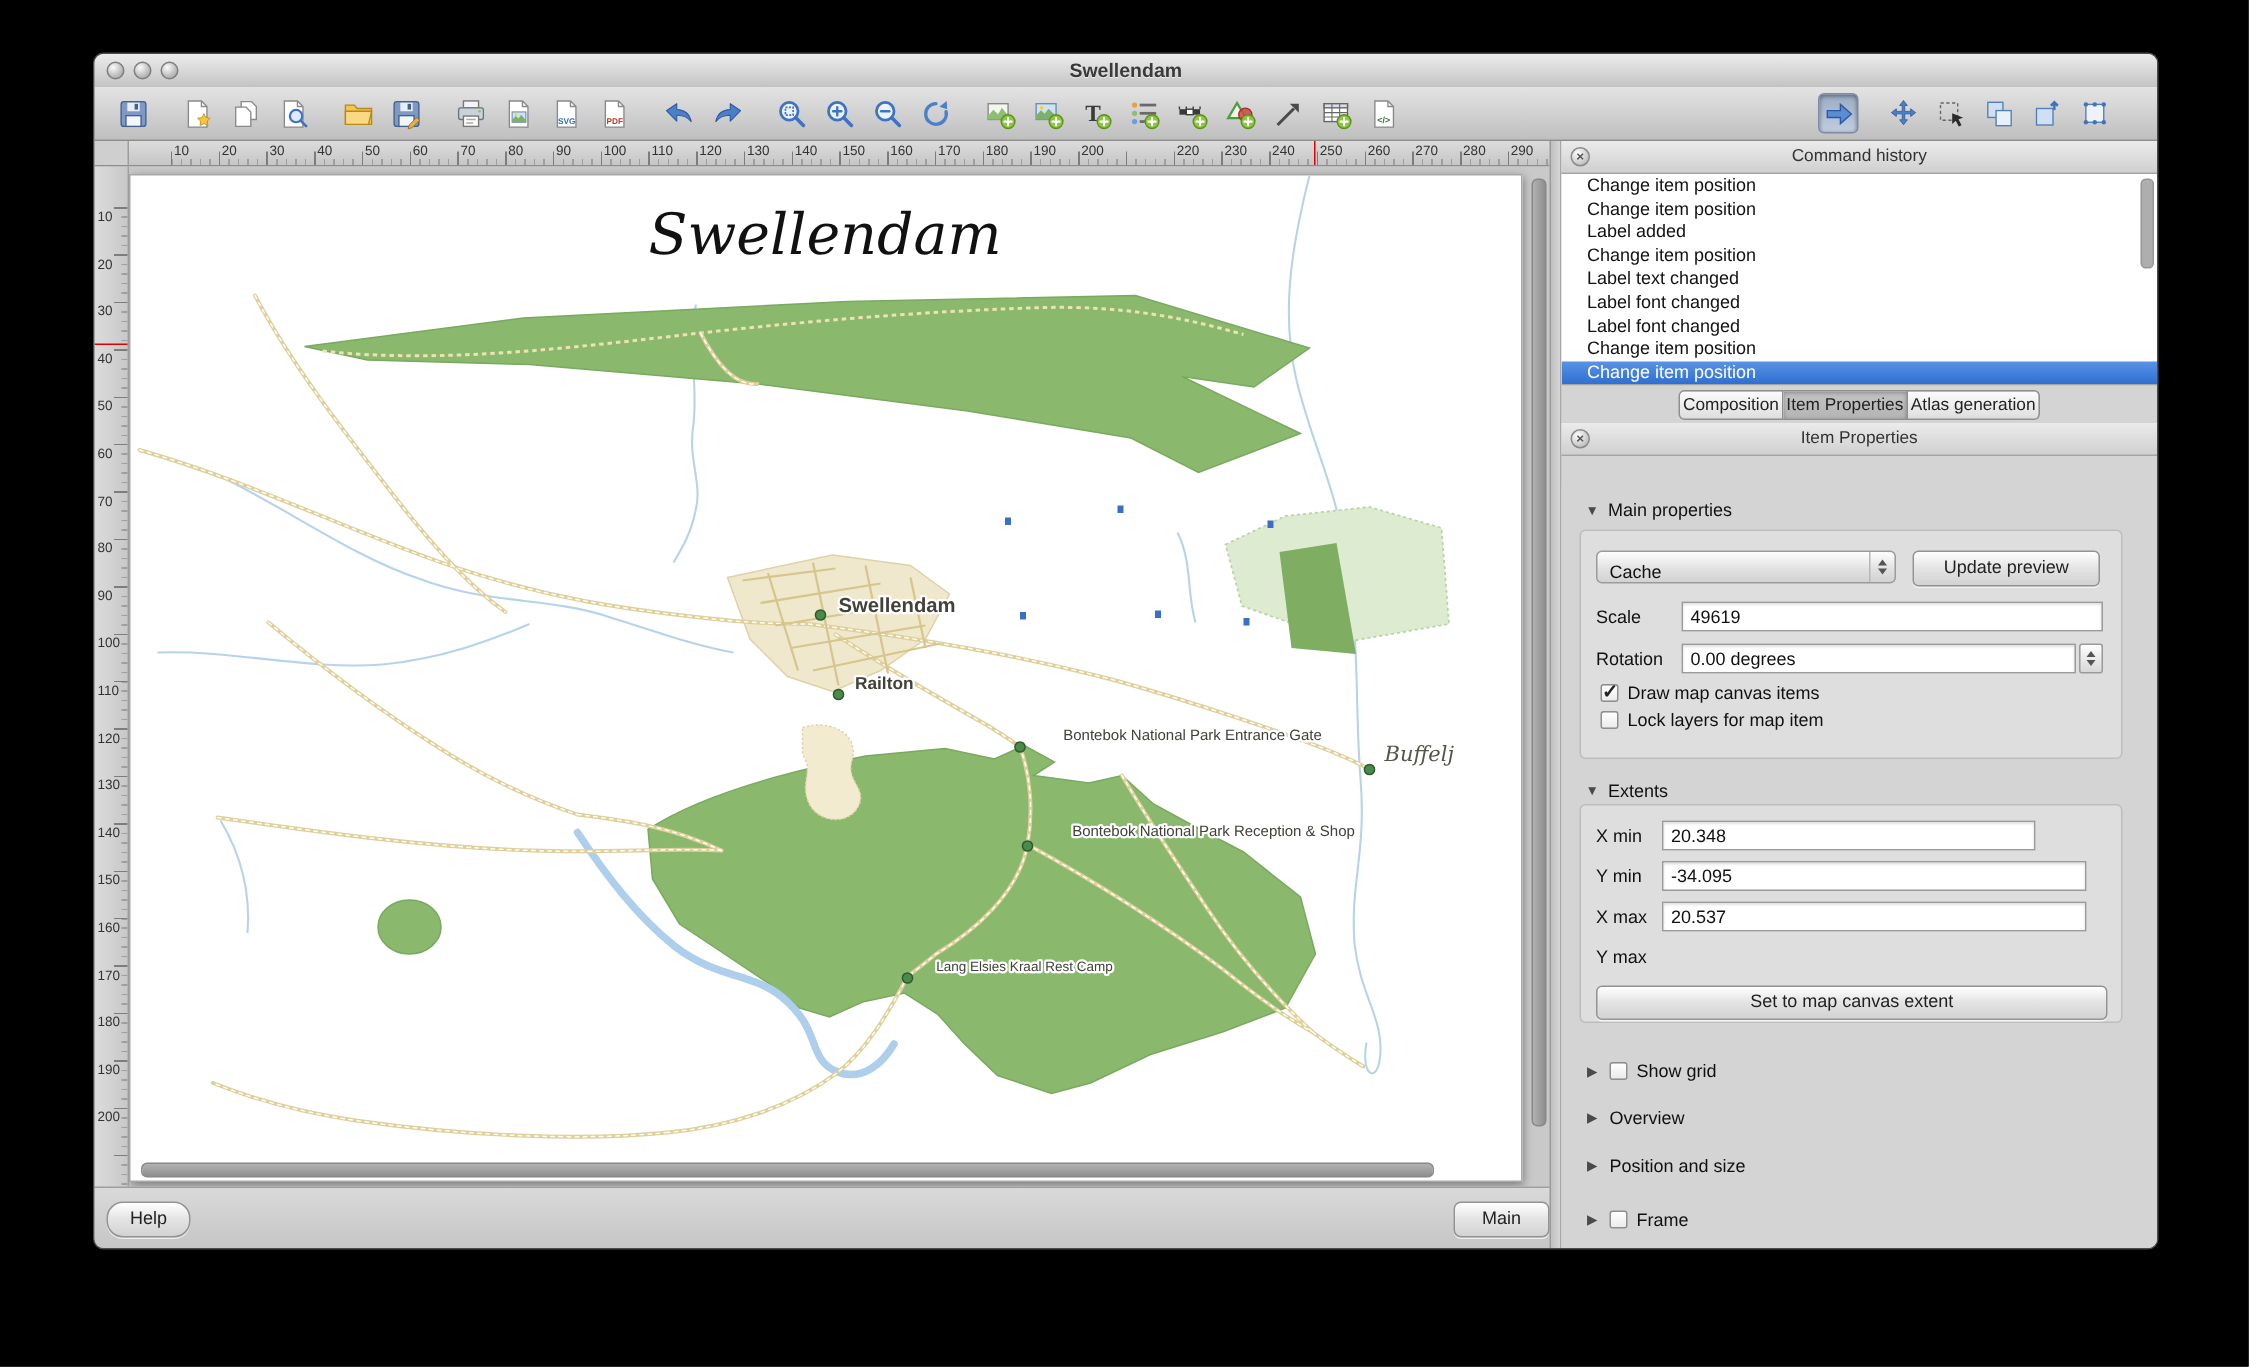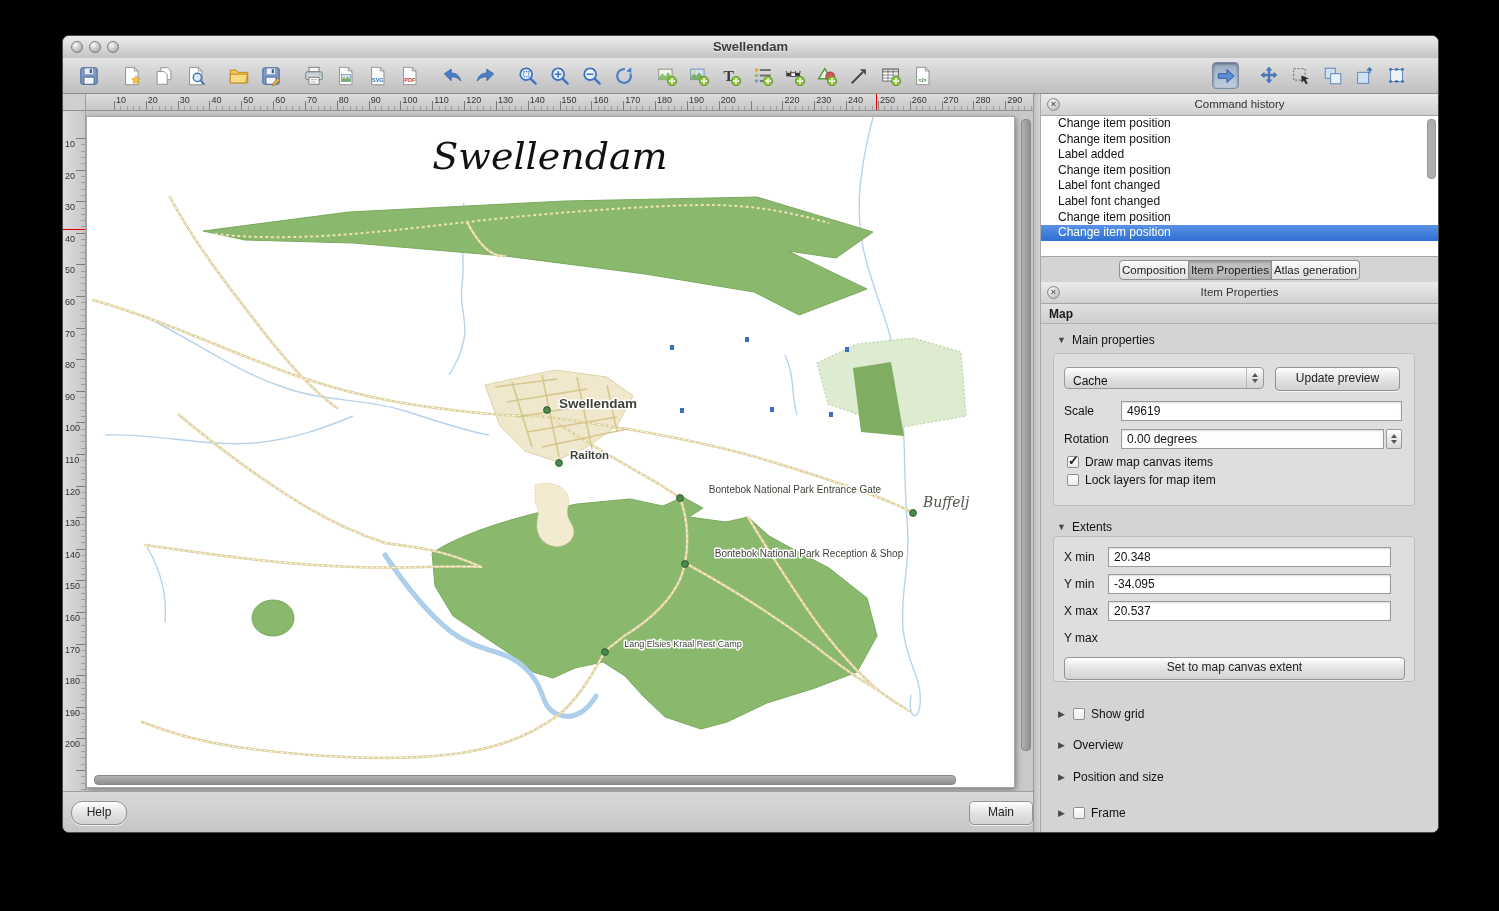--- a/index.html
+++ b/index.html
@@ -511,39 +511,37 @@
 
     <div class="panel-hdr" style="top:0">
       <span class="panel-close">×</span>
       <span>Command history</span>
     </div>
     <div class="ch-list" id="chlist">
           <div class="ch-row">Change item position</div>
           <div class="ch-row">Change item position</div>
           <div class="ch-row">Label added</div>
           <div class="ch-row">Change item position</div>
+          <div class="ch-row">Label text changed</div>
           <div class="ch-row">Label font changed</div>
           <div class="ch-row">Label font changed</div>
           <div class="ch-row">Change item position</div>
           <div class="ch-row sel">Change item position</div>
         </div>
     <div class="ch-scroll"></div>
 
     <div class="tabs" id="tabs">
           <div class="tab">Composition</div>
           <div class="tab active">Item Properties</div>
           <div class="tab">Atlas generation</div>
         </div>
 
     <div class="panel-hdr ip-header">
       <span class="panel-close">×</span>
       <span>Item Properties</span>
-    </div>
-    <div class="map-row">
-      <span>Map</span>
     </div>
 
     <div class="ip-content">
 
       <div class="sec-header" style="top:9px">
         <span class="tri">▼</span>
         <span>Main properties</span>
       </div>
       <div class="group-box" style="top:29px;height:153px"></div>
 
@@ -575,21 +573,21 @@
         <span>Lock layers for map item</span>
       </div>
 
       <div class="sec-header" style="top:196px">
         <span class="tri">▼</span>
         <span>Extents</span>
       </div>
       <div class="group-box" style="top:212px;height:146px"></div>
 
       <span class="ctl-label" style="left:23px;top:226px">X min</span>
-      <input class="text-input" style="left: 67px; top: 223px; width: 283px;" value="20.348">
+      <input class="text-input" style="left: 67px; top: 223px; width: 249px;" value="20.348">
       <span class="ctl-label" style="left:23px;top:253px">Y min</span>
       <input class="text-input" style="left: 67px; top: 250px; width: 283px;" value="-34.095">
       <span class="ctl-label" style="left:23px;top:280px">X max</span>
       <input class="text-input" style="left: 67px; top: 277px; width: 283px;" value="20.537">
       <span class="ctl-label" style="left:23px;top:307px">Y max</span>
 
       <span class="mac-btn wide-btn" style="left:23px;top:333px;width:339px">Set to map canvas extent</span>
 
       <div id="collapsed-sections">
             <div class="collapse-row" style="top: 383px;">

